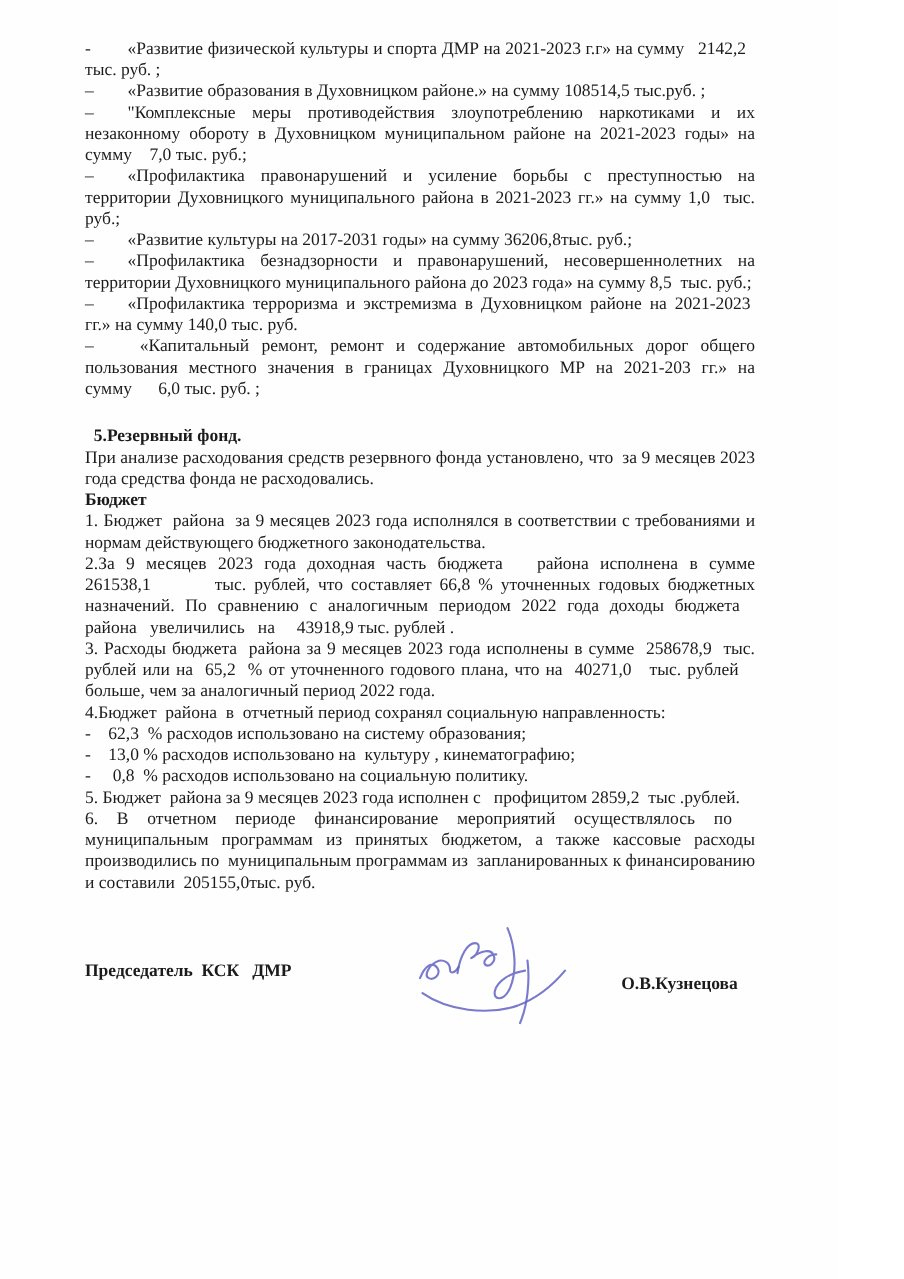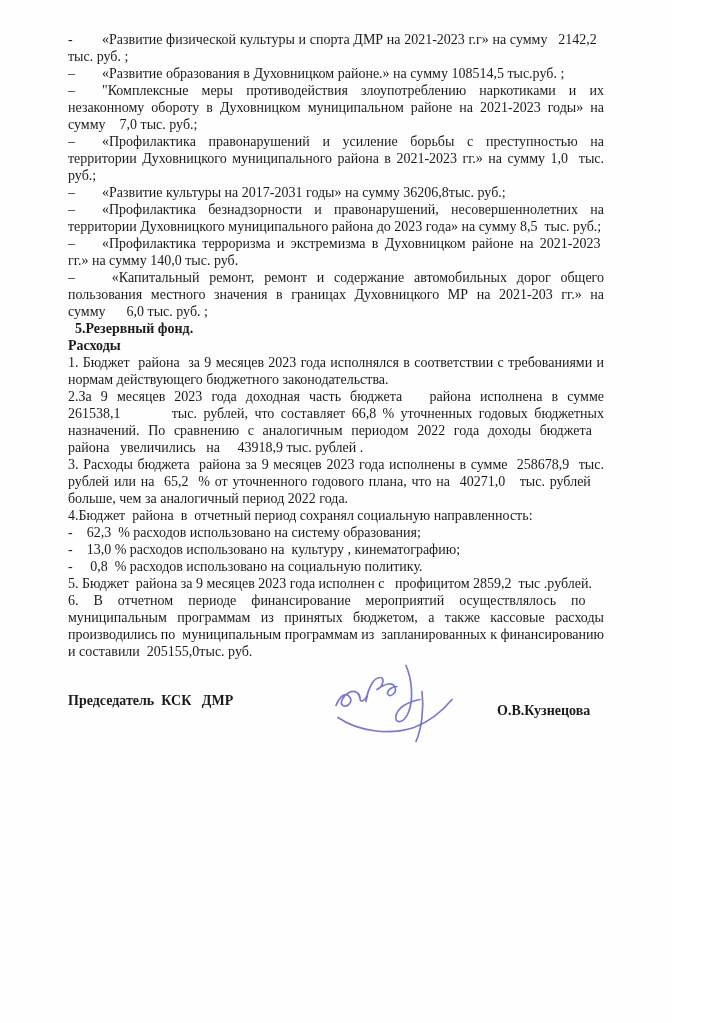--- a/index.html
+++ b/index.html
@@ -12,22 +12,22 @@
     font-family:"Liberation Serif","DejaVu Serif",serif;
     font-size:14px;
     line-height:17px;
     color:#1b1b1b;
     text-align:justify;
     overflow:hidden;
   }
   p { margin:0; }
   .mk { display:inline-block; width:34px; }
   .h { font-weight:bold; }
-  .h-indent { padding-left:7px; }
-  .sig { position:relative; margin-top:26px; height:90px; }
+  .h-indent { padding-left:7px; margin-top:21px; }
+  .sig { position:relative; margin-top:48px; height:90px; }
   .sig-left  { position:absolute; left:0px;   top:6px; font-weight:bold; white-space:nowrap; }
   .sig-right { position:absolute; left:429px; top:16px; font-weight:bold; white-space:nowrap; }
   .sig-svg { position:absolute; left:262px; top:-26px; width:132px; height:88px; }
   .sig-svg path { fill:none; stroke-width:1.7; stroke-linecap:round; stroke-linejoin:round; opacity:.85; }
 </style>
 </head>
 <body>
 
 <div class="page">
 
@@ -36,22 +36,23 @@
     <p class="li"><span class="mk">–</span><span>«Развитие образования в Духовницком районе.» на сумму 108514,5 тыс.руб. ;</span></p>
     <p class="li"><span class="mk">–</span><span>"Комплексные меры противодействия злоупотреблению наркотиками и их незаконному обороту в Духовницком муниципальном районе на 2021-2023 годы» на сумму&nbsp;&nbsp;&nbsp; 7,0 тыс. руб.;</span></p>
     <p class="li"><span class="mk">–</span><span>«Профилактика правонарушений и усиление борьбы с преступностью на территории Духовницкого муниципального района в 2021-2023 гг.» на сумму 1,0&nbsp; тыс. руб.;</span></p>
     <p class="li"><span class="mk">–</span><span>«Развитие культуры на 2017-2031 годы» на сумму 36206,8тыс. руб.;</span></p>
     <p class="li"><span class="mk">–</span><span>«Профилактика безнадзорности и правонарушений, несовершеннолетних на территории Духовницкого муниципального района до 2023 года» на сумму 8,5&nbsp; тыс. руб.;</span></p>
     <p class="li"><span class="mk">–</span><span>«Профилактика терроризма и экстремизма в Духовницком районе на 2021-2023&nbsp; гг.» на сумму 140,0 тыс. руб.</span></p>
     <p class="li"><span class="mk">–</span><span>&nbsp;«Капитальный ремонт, ремонт и содержание автомобильных дорог общего пользования местного значения в границах Духовницкого МР на 2021-203 гг.» на сумму&nbsp;&nbsp;&nbsp;&nbsp;&nbsp; 6,0 тыс. руб. ;</span></p>
   </section>
 
   <p class="h h-indent">5.Резервный фонд.</p>
+  <p>При анализе расходования средств резервного фонда установлено, что&nbsp; за 9 месяцев 2023 года средства фонда не расходовались.</p>
 
-  <p class="h">Расходы</p>
+  <p class="h">Бюджет</p>
   <p>1. Бюджет&nbsp; района&nbsp; за 9 месяцев 2023 года исполнялся в соответствии с требованиями и нормам действующего бюджетного законодательства.</p>
   <p>2.За 9 месяцев 2023 года доходная часть бюджета&nbsp;&nbsp; района исполнена в сумме 261538,1&nbsp;&nbsp;&nbsp;&nbsp;&nbsp;&nbsp;&nbsp; тыс. рублей, что составляет 66,8 % уточненных годовых бюджетных назначений. По сравнению с аналогичным периодом 2022 года доходы бюджета&nbsp;&nbsp; района&nbsp;&nbsp; увеличились&nbsp;&nbsp; на&nbsp;&nbsp;&nbsp;&nbsp; 43918,9 тыс. рублей .</p>
   <p>3. Расходы бюджета&nbsp; района за 9 месяцев 2023 года исполнены в сумме&nbsp; 258678,9&nbsp; тыс. рублей или на&nbsp; 65,2&nbsp; % от уточненного годового плана, что на&nbsp; 40271,0&nbsp;&nbsp; тыс. рублей&nbsp;&nbsp;&nbsp; больше, чем за аналогичный период 2022 года.</p>
   <p>4.Бюджет&nbsp; района&nbsp; в&nbsp; отчетный период сохранял социальную направленность:</p>
   <p>-&nbsp;&nbsp;&nbsp; 62,3&nbsp; % расходов использовано на систему образования;</p>
   <p>-&nbsp;&nbsp;&nbsp; 13,0 % расходов использовано на&nbsp; культуру , кинематографию;</p>
   <p>-&nbsp;&nbsp;&nbsp;&nbsp; 0,8&nbsp; % расходов использовано на социальную политику.</p>
   <p>5. Бюджет&nbsp; района за 9 месяцев 2023 года исполнен с&nbsp;&nbsp; профицитом 2859,2&nbsp; тыс .рублей.</p>
   <p>6. В отчетном периоде финансирование мероприятий осуществлялось по&nbsp;&nbsp; муниципальным программам из принятых бюджетом, а также кассовые расходы производились по&nbsp; муниципальным программам из&nbsp; запланированных к финансированию и составили&nbsp; 205155,0тыс. руб.</p>
 

